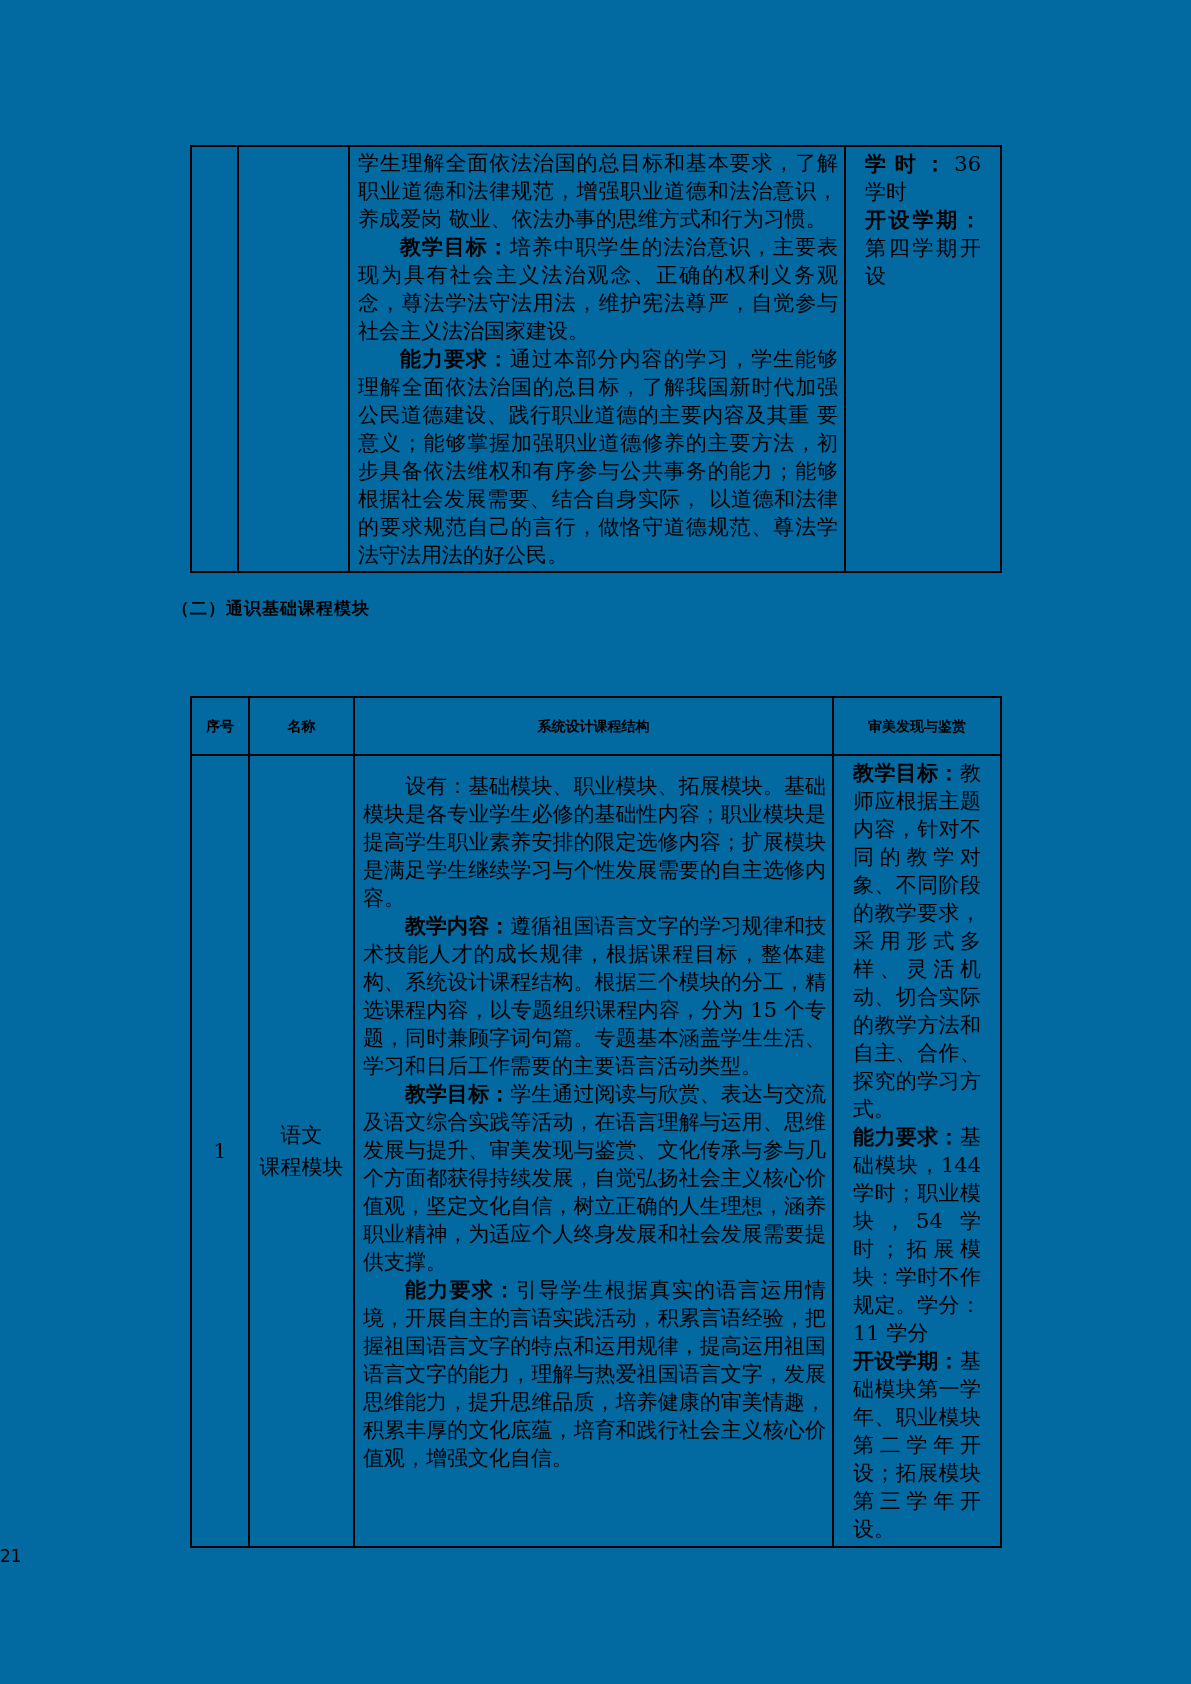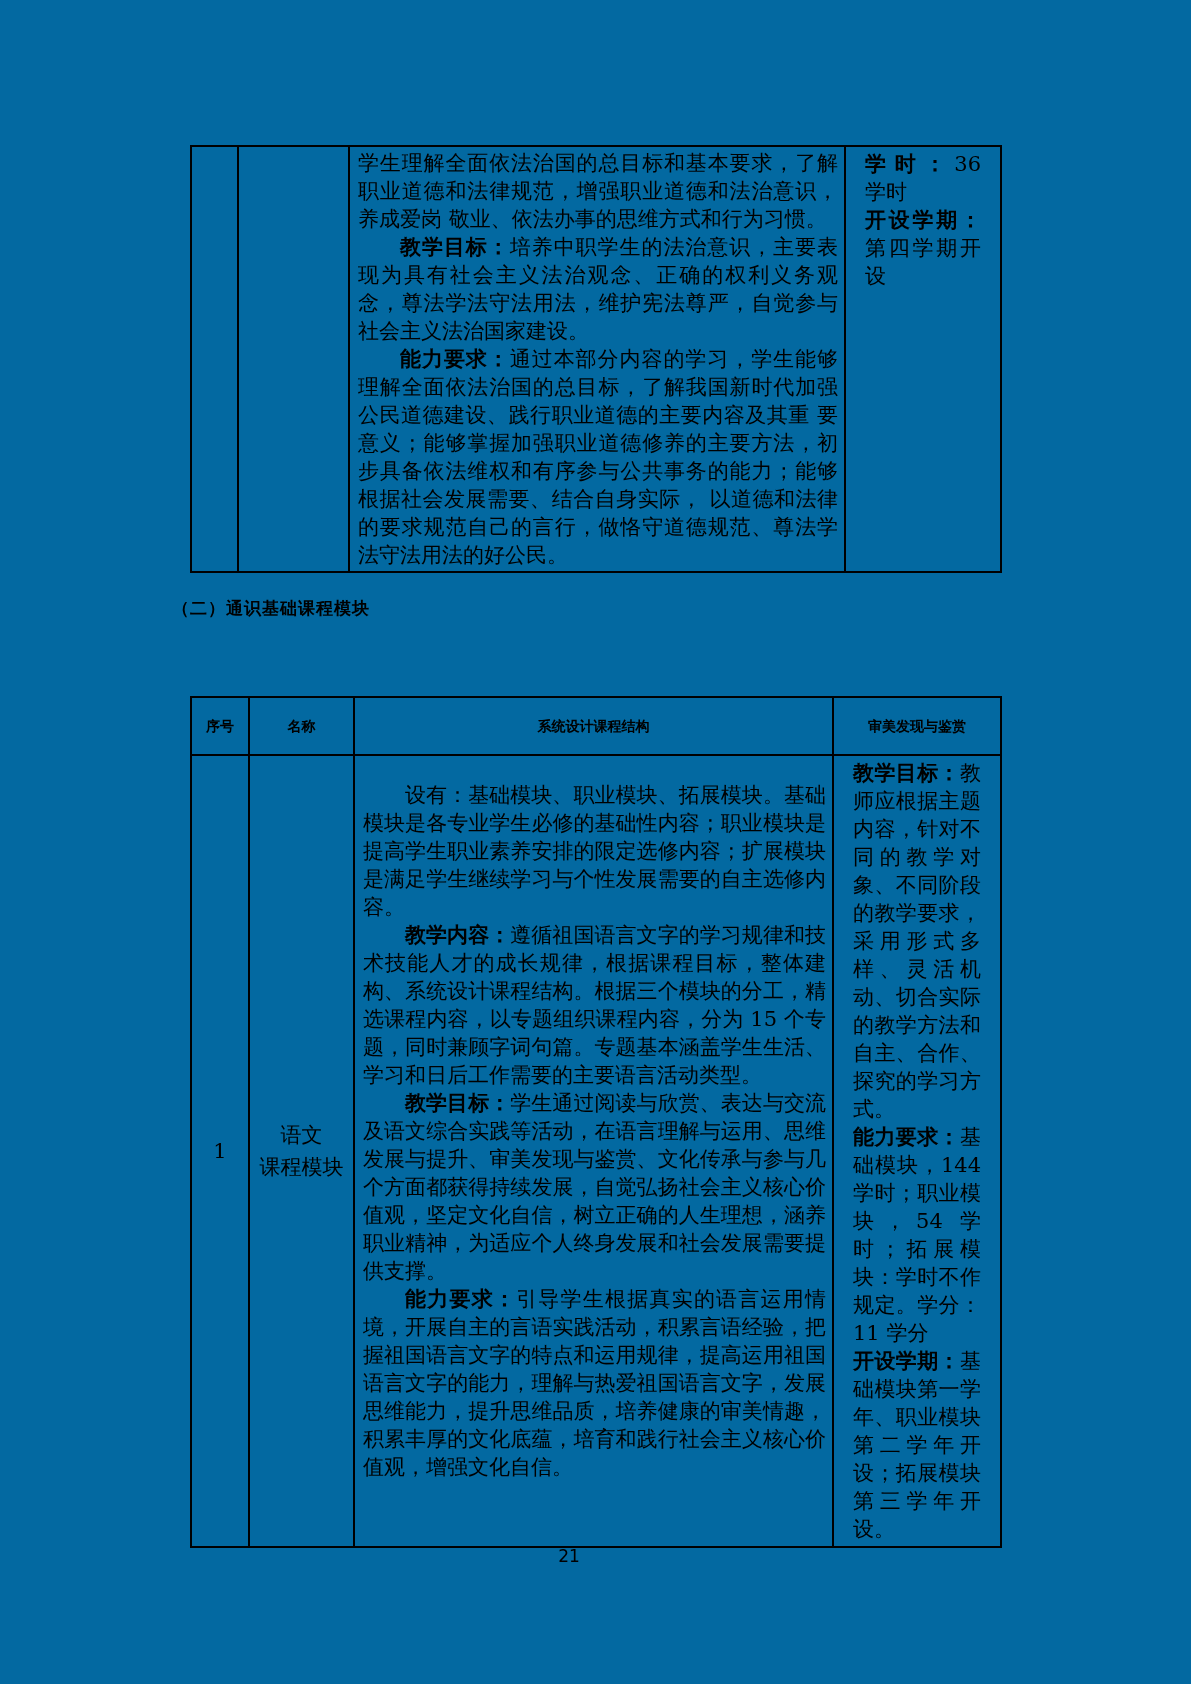--- a/index.html
+++ b/index.html
@@ -30,39 +30,39 @@
   }
 
   .t2 { position: absolute; left: 190px; top: 696px; width: 810px; }
   .t2 th {
     height: 58px; font-size: 14px; font-weight: bold;
     text-align: center; vertical-align: middle; line-height: 40px;
   }
   .t2 .data-row td { height: 778px; }
 
   .content-cell { padding: 2px 6px 2px 8px; }
-  .content-cell.pad-top { padding-top: 25px; }
+  .content-cell.pad-top { padding-top: 16px; }
   .req-cell { padding: 3px 19px; }
 
   .para {
     font-size: 21px; line-height: 28px;
     text-align: justify; text-justify: inter-character;
     word-break: break-all;
   }
   .para.indent { text-indent: 42px; }
   .para b { font-weight: bold; }
 
   .center-cell {
     text-align: center; vertical-align: middle;
     font-size: 21px; line-height: 32px;
   }
 
   .page-number {
     position: absolute; left: 0; top: 1546px; width: 1138px;
-    text-align: center; font-size: 17px;
+    text-align: left; font-size: 17px;
     font-family: "DejaVu Sans", sans-serif;
   }
 </style>
 </head>
 <body>
 
 <div class="page">
 
   <table class="t1">
     <colgroup>

